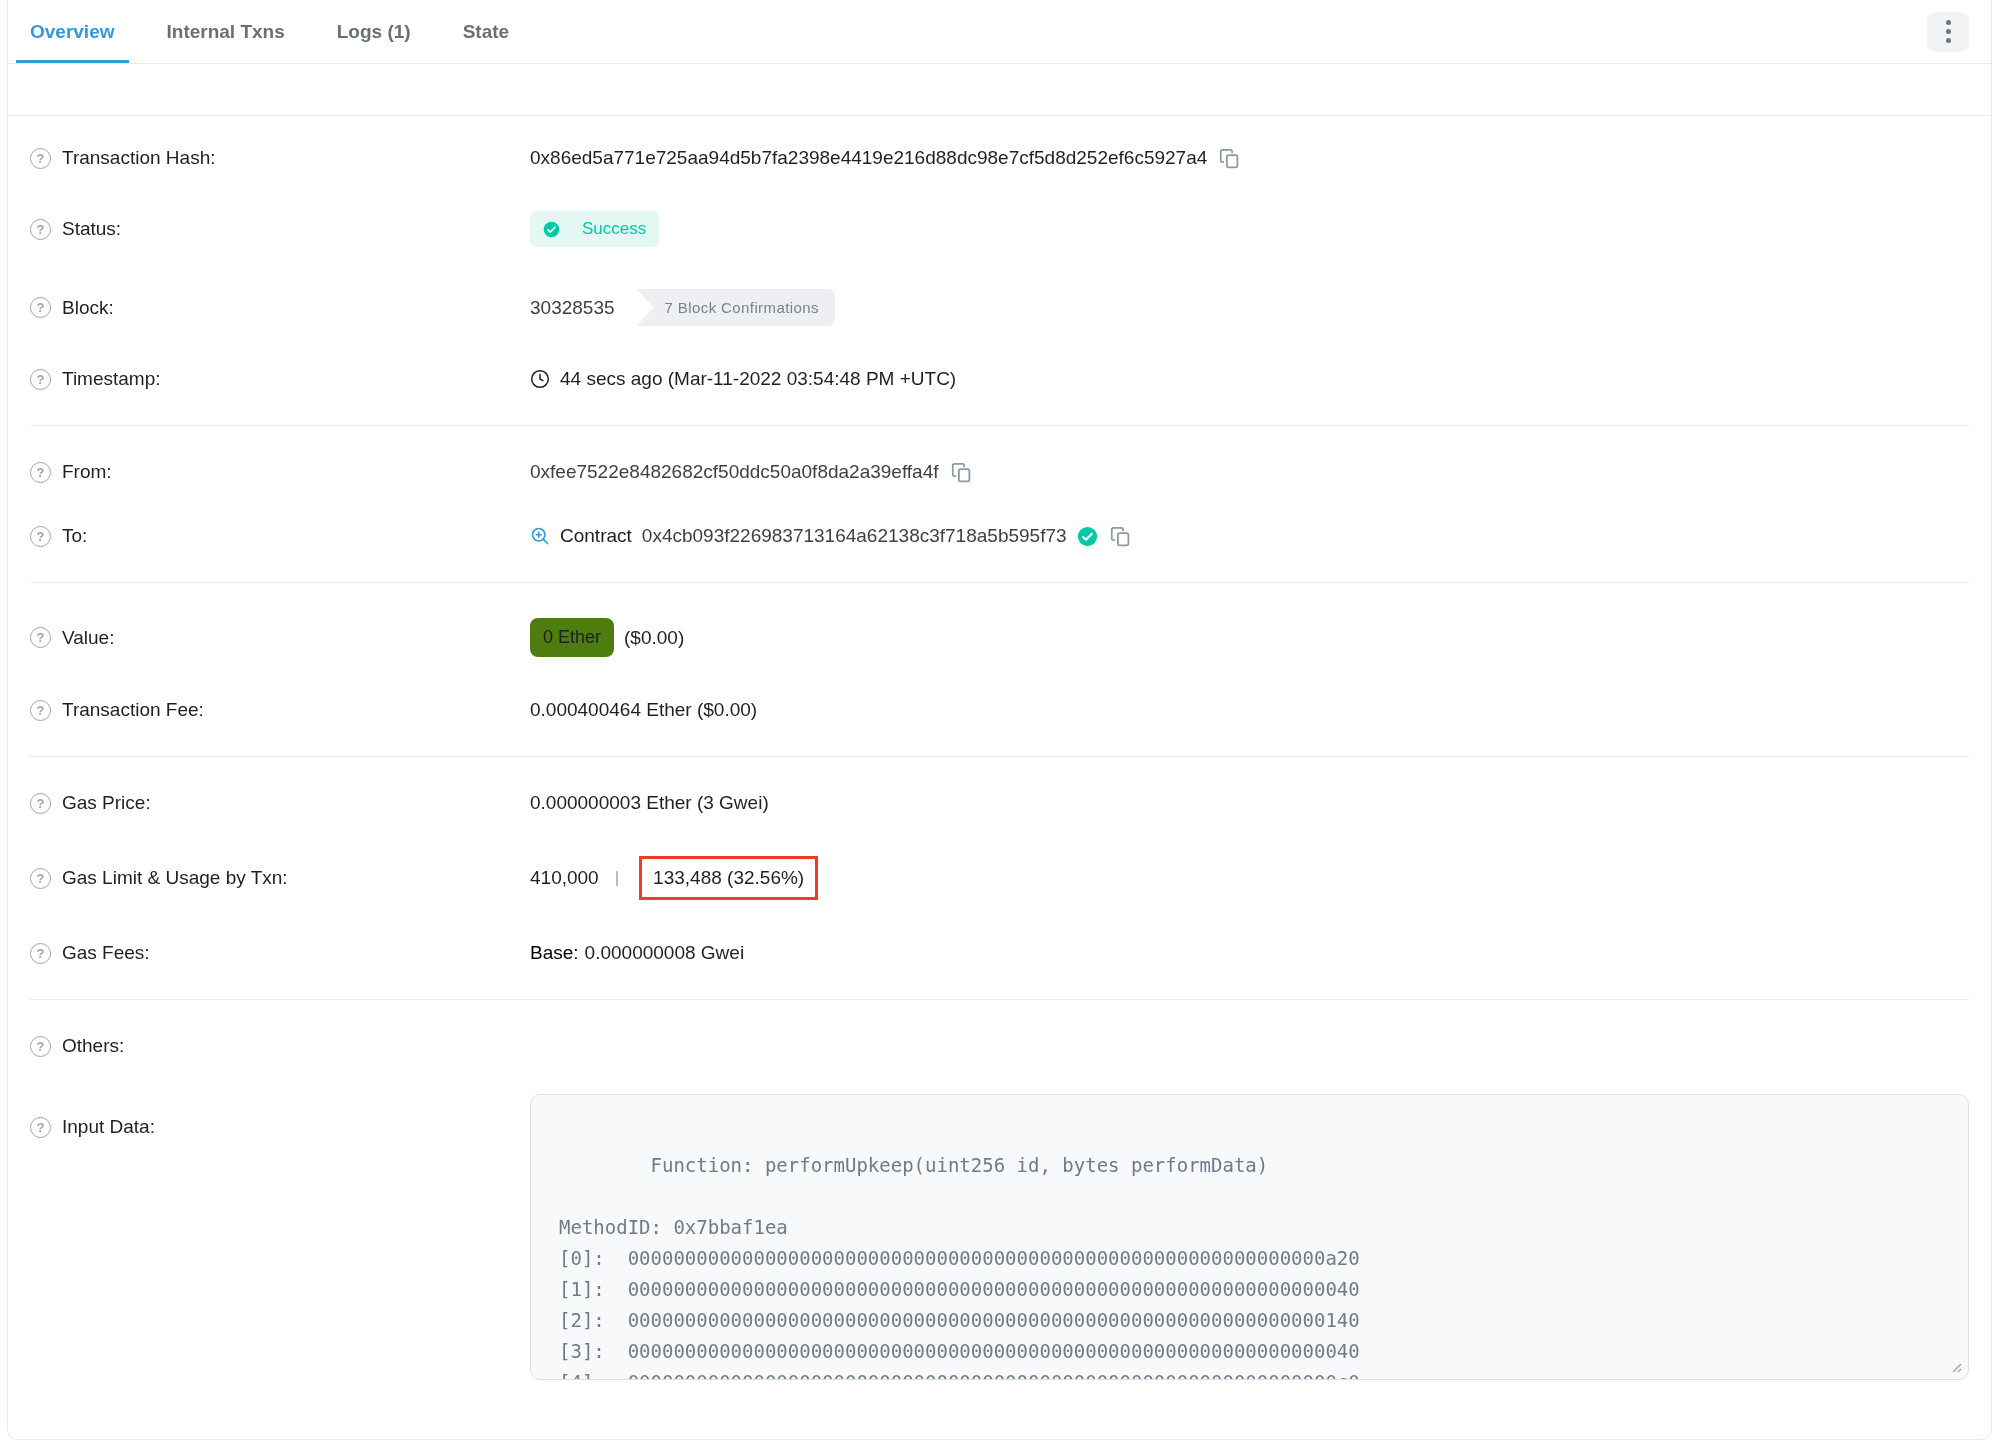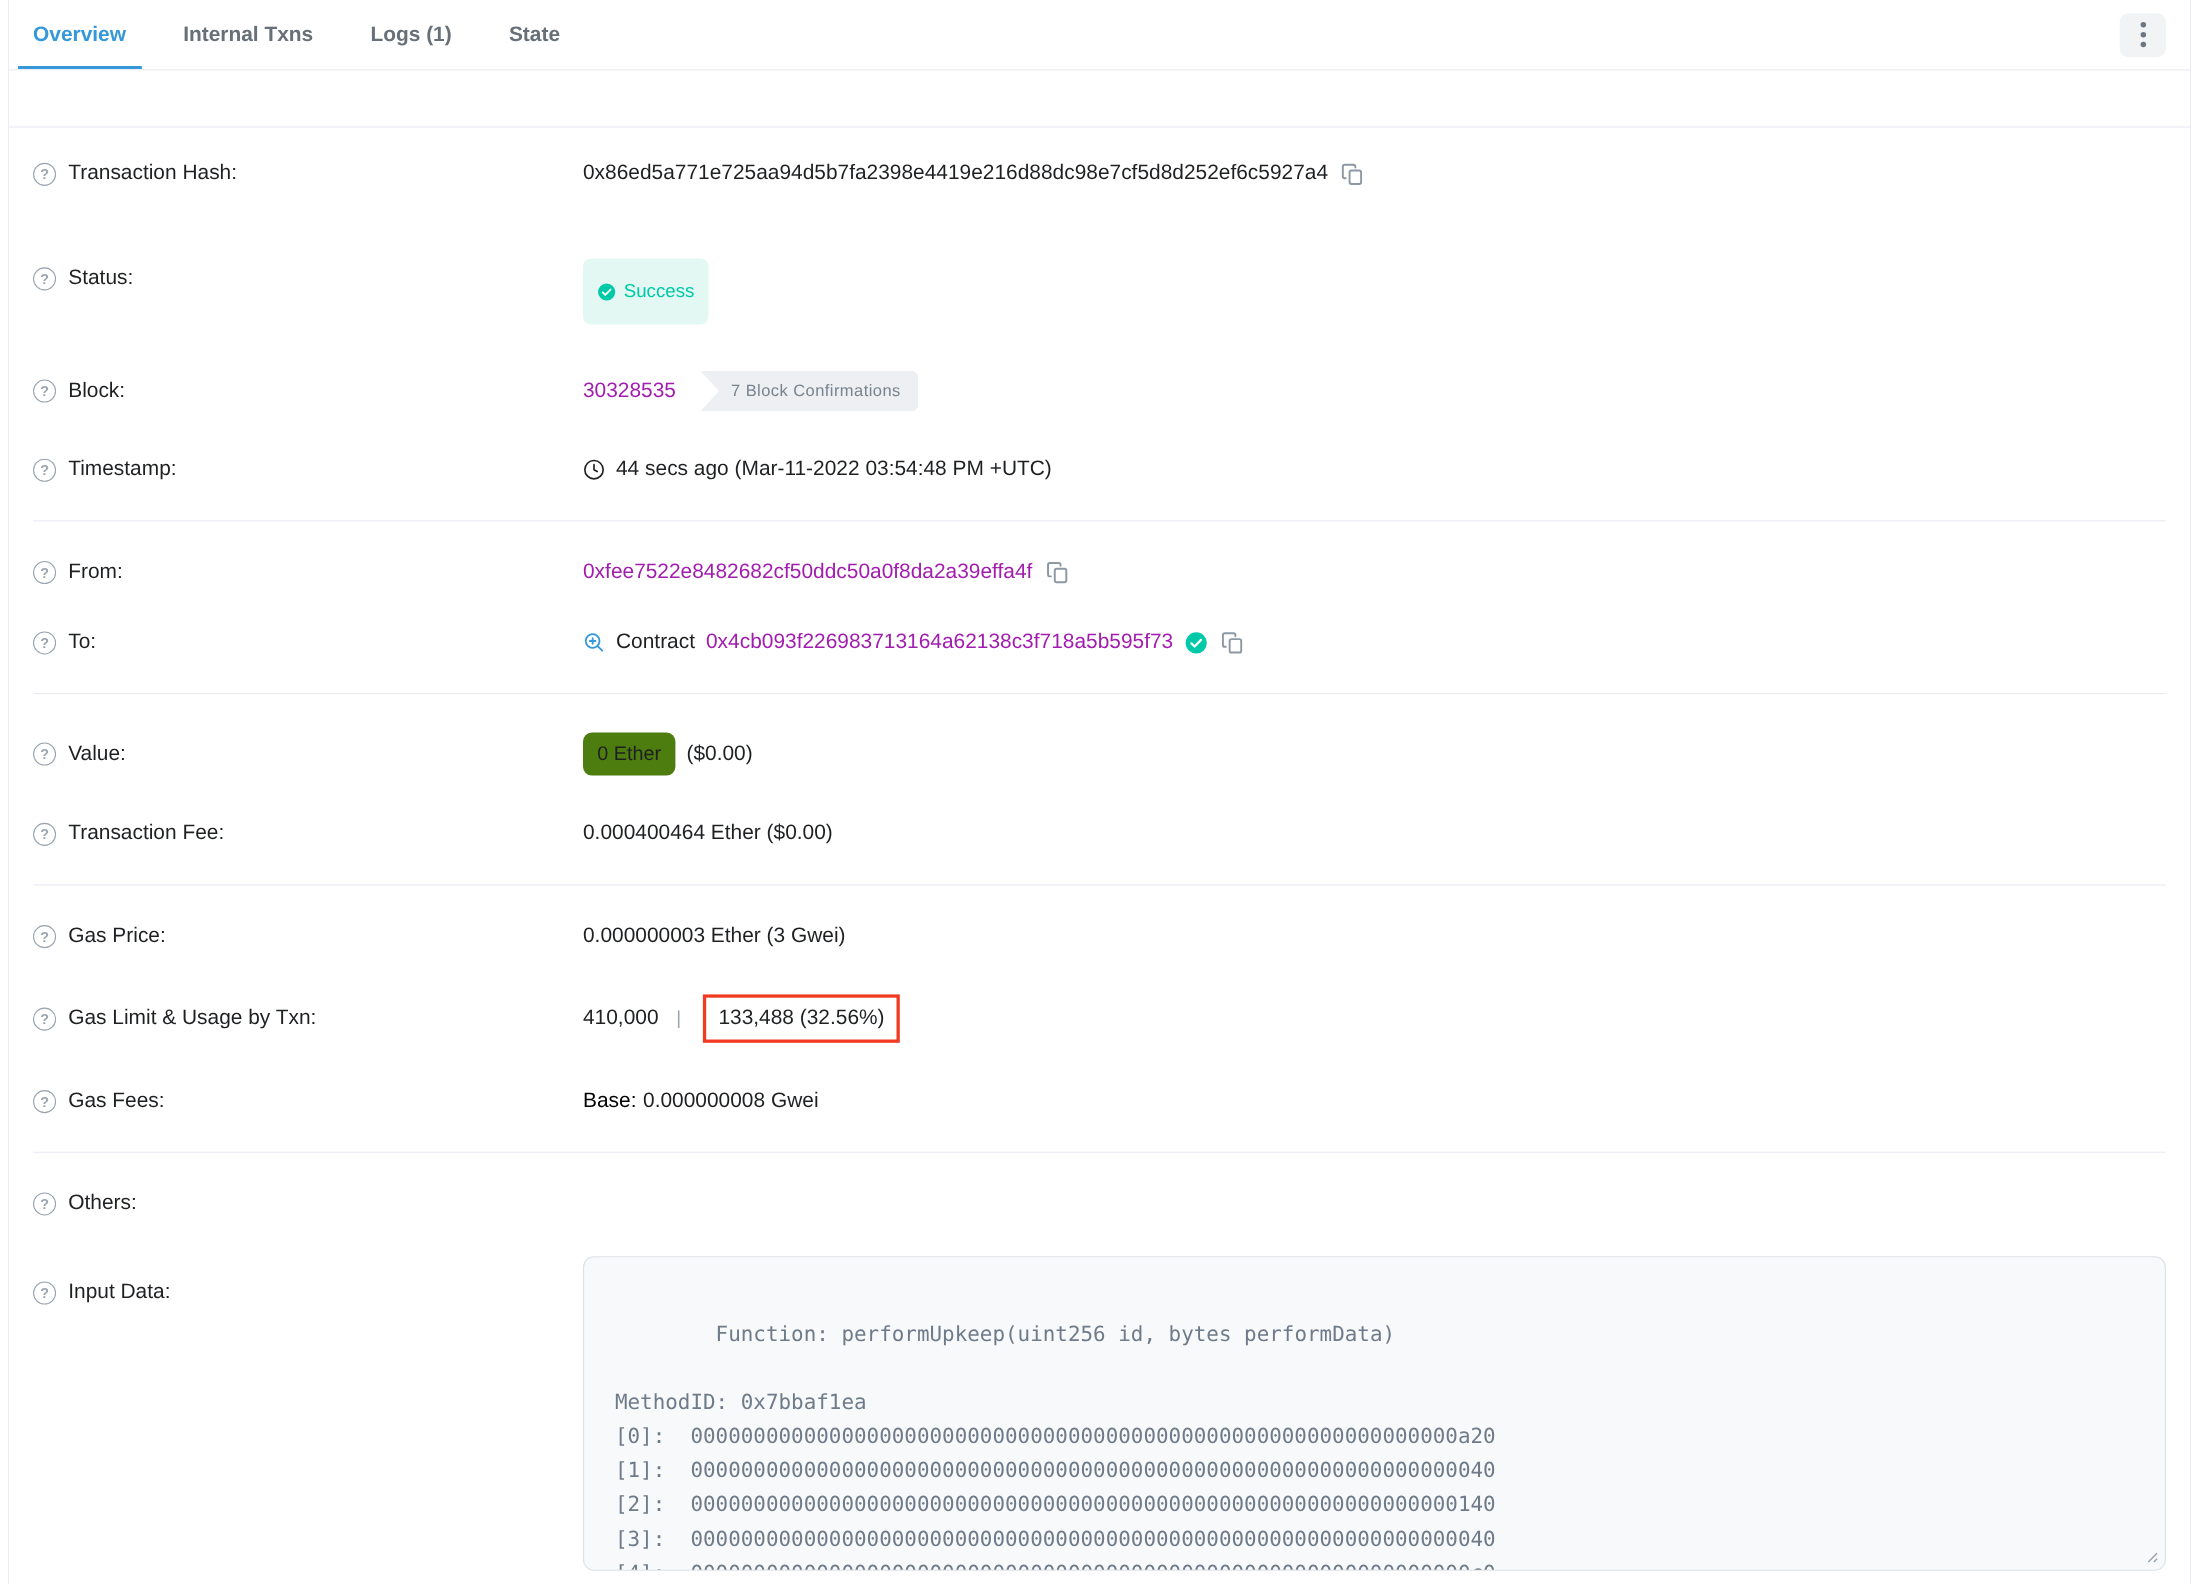--- a/index.html
+++ b/index.html
@@ -91,35 +91,34 @@
     border-radius: 50%;
     color: #9aa4ae;
     font-size: 13px;
     font-weight: 700;
     display: inline-flex;
     align-items: center;
     justify-content: center;
     line-height: 1;
   }
   .row-value { display: flex; align-items: center; gap: 10px; flex-wrap: nowrap; }
-  a.link { color: #a21caf; text-decoration: none; cursor: pointer; }
+  a.link { color: #404040; text-decoration: none; cursor: pointer; }
   .icon-btn { background: none; border: none; cursor: pointer; display: inline-flex; align-items: center; padding: 0 2px; }
   .group-divider-wrap { padding: 14px 0; }
   
   .status-badge {
     display: inline-flex;
     align-items: center;
-    gap: 7px;
+    gap: 22px;
     background: #e3f8f2;
     color: #00c9a7;
     font-size: 17px;
     font-weight: 400;
-    padding: 20px 13px;
+    padding: 8px 13px;
     border-radius: 7px;
-    margin-top: 24px;
   }
   
   .confirm-badge {
     display: inline-block;
     margin-left: 12px;
     background: #edeff2;
     color: #77838f;
     font-size: 15px;
     letter-spacing: .4px;
     padding: 10px 16px 10px 28px;

